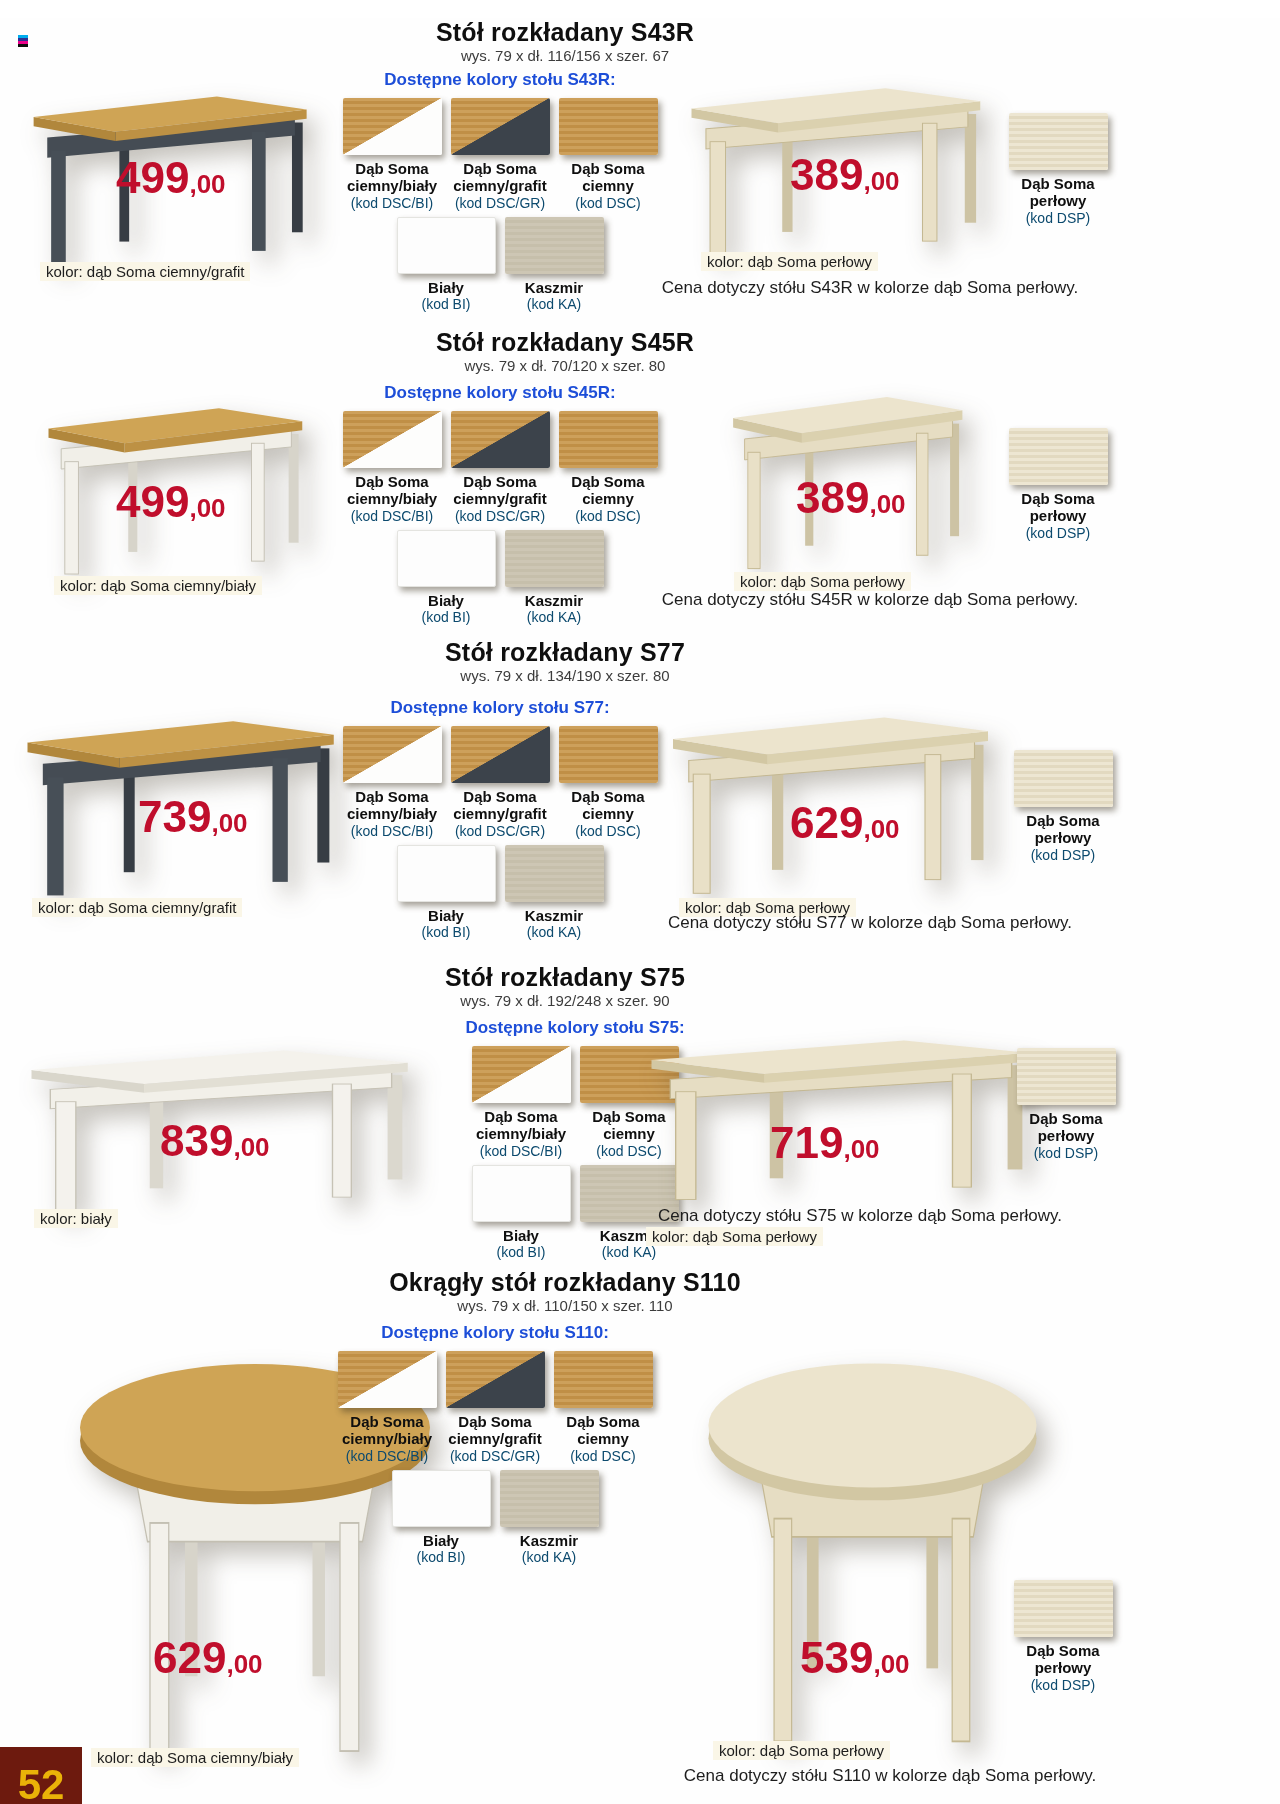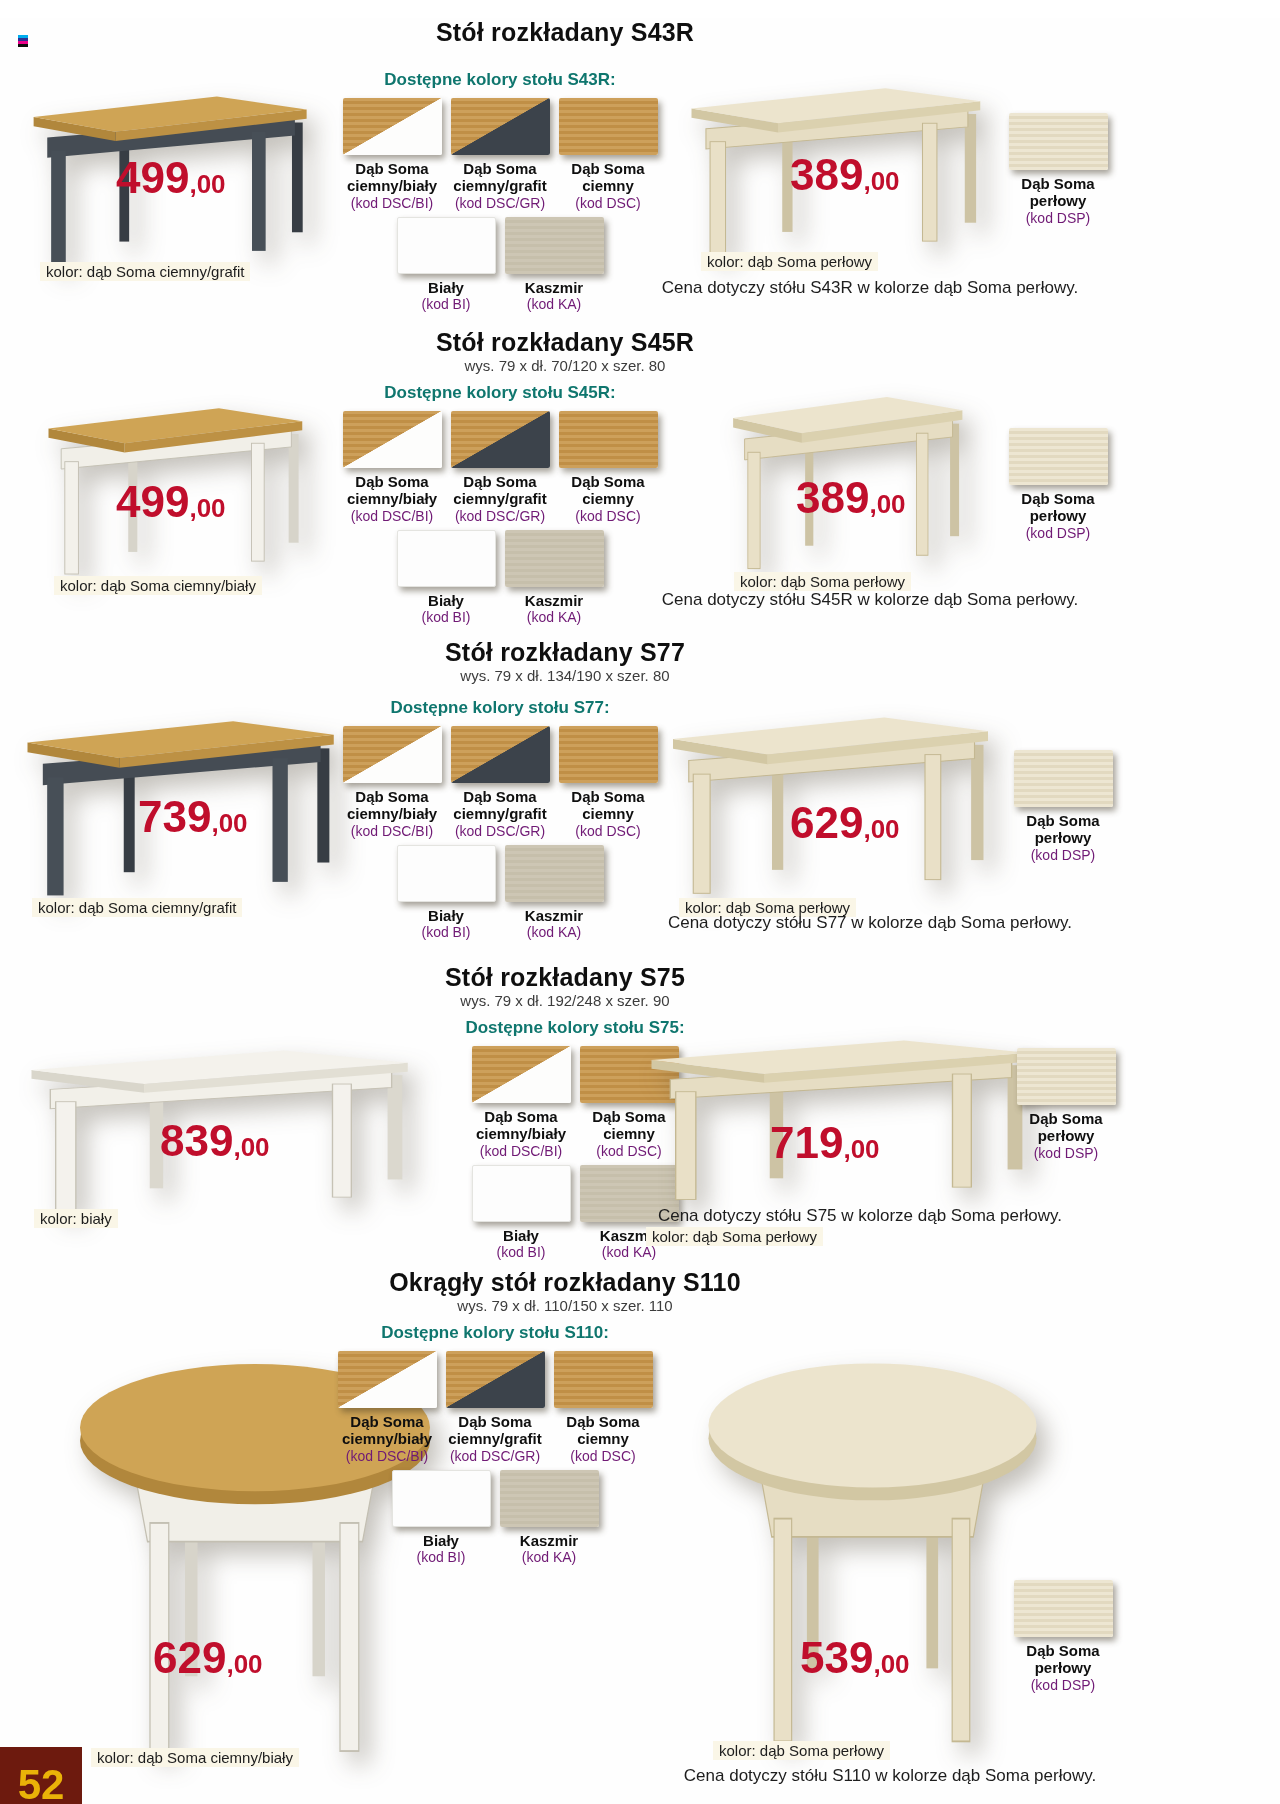--- a/index.html
+++ b/index.html
@@ -44,41 +44,41 @@
   .price .gr{font-size:26px;}
   .cap{
     position:absolute;font-size:15px;color:#1d1d1d;
     background:#faf6e7;padding:1px 6px;white-space:nowrap;
   }
   .note{
     position:absolute;font-size:17px;color:#1d1d1d;text-align:center;
   }
   
   .mid{position:absolute;}
-  .sw-head{font-size:17px;font-weight:bold;text-align:center;color:#0f766e;margin-bottom:8px;white-space:nowrap;}
+  .sw-head{font-size:17px;font-weight:bold;text-align:center;color:#1d4ed8;margin-bottom:8px;white-space:nowrap;}
   .sw-row{display:flex;justify-content:center;gap:4px;}
   .sw-row.r2{margin-top:6px;}
   .sw-cell{display:flex;flex-direction:column;align-items:center;width:104px;}
   .sw{
     width:99px;height:57px;border-radius:2px;
     box-shadow:3px 4px 6px rgba(60,50,30,.45);
     margin-bottom:6px;flex:none;
   }
   .sw.oak{background:repeating-linear-gradient(180deg,#cda05b 0 3px,#c08f46 3px 6px);}
   .sw.oak-white{background:
       linear-gradient(to bottom right, rgba(0,0,0,0) 49.4%, #fdfdfc 50%),
       repeating-linear-gradient(180deg,#cda05b 0 3px,#c08f46 3px 6px);}
   .sw.oak-graphite{background:
       linear-gradient(to bottom right, rgba(0,0,0,0) 49.4%, #3c434b 50%),
       repeating-linear-gradient(180deg,#cda05b 0 3px,#c08f46 3px 6px);}
   .sw.white{background:#fdfdfd;border:1px solid #e4e4e0;width:97px;height:55px;}
   .sw.kashmir{background:repeating-linear-gradient(180deg,#cdc6b4 0 3px,#c6bfab 3px 6px);}
   .sw.pearl{background:repeating-linear-gradient(180deg,#ede6d2 0 3px,#e2d9c0 3px 6px);}
   .sw-name{font-size:15px;font-weight:bold;line-height:1.12;text-align:center;color:#0f0f0f;}
-  .sw-code{font-size:14px;line-height:1.15;text-align:center;color:#701a75;}
+  .sw-code{font-size:14px;line-height:1.15;text-align:center;color:#0c4a6e;}
   .pearl-col{position:absolute;width:116px;display:flex;flex-direction:column;align-items:center;}
   
   .v-dark{--top:#cfa455;--edge:#b1873c;--edge2:#bd9144;--apron:#454c54;--leg:#474f57;--legD:#373d44;--stroke:transparent;}
   .v-white{--top:#cfa455;--edge:#b1873c;--edge2:#bd9144;--apron:#f1efe8;--leg:#f3f1eb;--legD:#d7d4ca;--stroke:#c3bfb2;}
   .v-allwhite{--top:#f4f2ec;--edge:#d9d6cb;--edge2:#e2dfd4;--apron:#f2f0e9;--leg:#f4f2ed;--legD:#dbd8ce;--stroke:#c6c2b5;}
   .v-pearl{--top:#ece4cd;--edge:#d2c7a3;--edge2:#dbd1af;--apron:#e6ddc3;--leg:#e9e0c7;--legD:#cdc3a4;--stroke:#c4b892;}
   
   .badge{
     position:absolute;left:0;top:1729px;width:82px;height:75px;
     background:#6d1a0e;display:flex;align-items:center;justify-content:center;
@@ -116,20 +116,21 @@
 
   <div class="regmark">
     <div class="rm-c"></div>
     <div class="rm-b"></div>
     <div class="rm-m"></div>
     <div class="rm-k"></div>
   </div>
 
   <div class="sec" style="top:0;height:310px;">
     <div class="sec-title">Stół rozkładany S43R</div>
+    <div class="sec-dims">wys. 79 x dł. 116/156 x szer. 67</div>
 
     <div class="prod" style="left:18px;top:58px;width:312px;height:240px;">
       <svg class="tbl v-dark" style="width:312px;height:200px;">
           <use href="#t-rect"></use>
         </svg>
       <div class="price" style="left:98px;top:80px;"><span class="zl">499</span><span class="gr">,00</span></div>
       <div class="cap" style="left:22px;top:186px;">kolor: dąb Soma ciemny/grafit</div>
     </div>
 
     <div class="mid" style="left:340px;top:52px;width:320px;">

